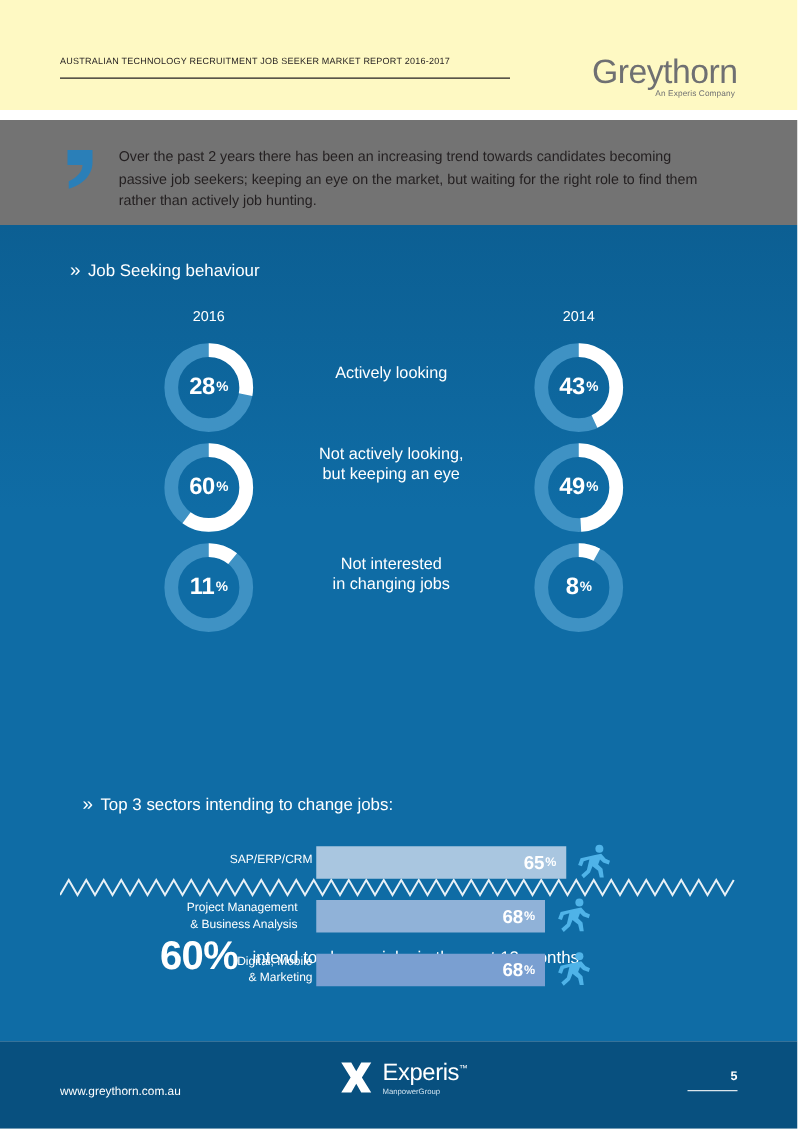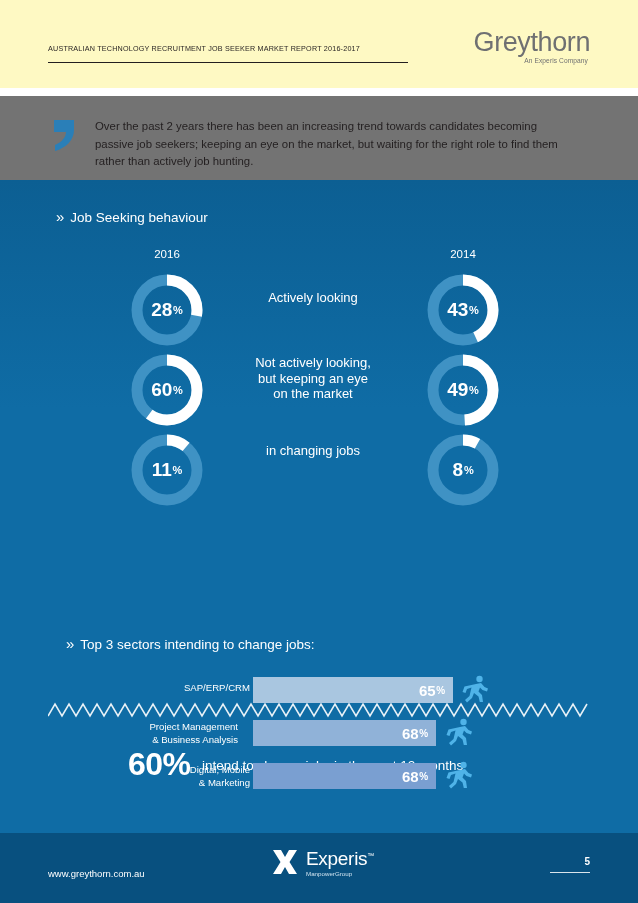--- a/index.html
+++ b/index.html
@@ -34,20 +34,21 @@
     position: absolute;
     right: 48px; top: 28px;
     text-align: right;
   }
   .logo-main {
     font-family: "Liberation Sans", sans-serif;
     font-size: 27px;
     color: #6f7072;
     letter-spacing: -0.4px;
     line-height: 28px;
+    margin-top: 15px;
   }
   .logo-sub {
     font-size: 6.6px;
     color: #6f7072;
     letter-spacing: 0.1px;
     margin-top: 1px;
     margin-right: 2px;
   }
 
   
@@ -276,23 +277,23 @@
         <span class="pc">%</span>
     </div>
   </div>
 
   <div class="mid-label" style="left:213px; top:110px;">
     <div>Actively looking</div>
   </div>
   <div class="mid-label" style="left:213px; top:175px;">
     <div>Not actively looking,</div>
     <div>but keeping an eye</div>
-    <div>on the market</div>
   </div>
   <div class="mid-label" style="left:213px; top:263px;">
+    <div>Not interested</div>
     <div>in changing jobs</div>
   </div>
 
   <div class="donut" style="left:426px; top:93px;">
     <svg width="74" height="74" viewBox="0 0 74 74">
       <circle cx="37" cy="37" r="30" fill="none" stroke="#3f92c4" stroke-width="11"></circle>
       <circle cx="37" cy="37" r="30" fill="none" stroke="#ffffff" stroke-width="11" stroke-dasharray="81.1 107.4" transform="rotate(-90 37 37)"></circle>
     </svg>
     <div class="donut-val">
       <span>43</span>

